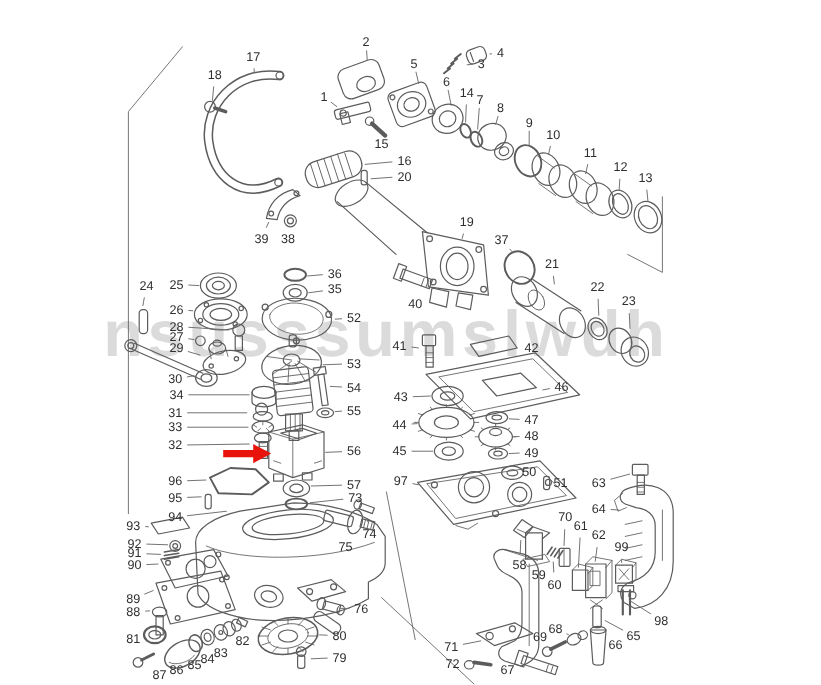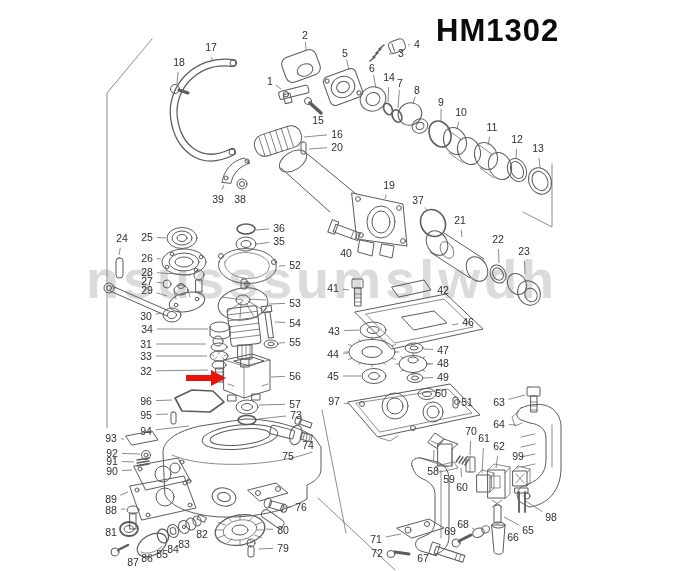--- a/index.html
+++ b/index.html
@@ -554,14 +554,13 @@
         <text x="111" y="441.5">93</text>
         <text x="146" y="434.5">94</text>
         <text x="146" y="418.5">95</text>
         <text x="146" y="404.5">96</text>
         <text x="334" y="404.5">97</text>
         <text x="551" y="520.5">98</text>
         <text x="518" y="459.5">99</text>
       </g>
   </svg>
 
-  <div id="page-title">HM1302</div>
 </div>
 
 </body></html>

